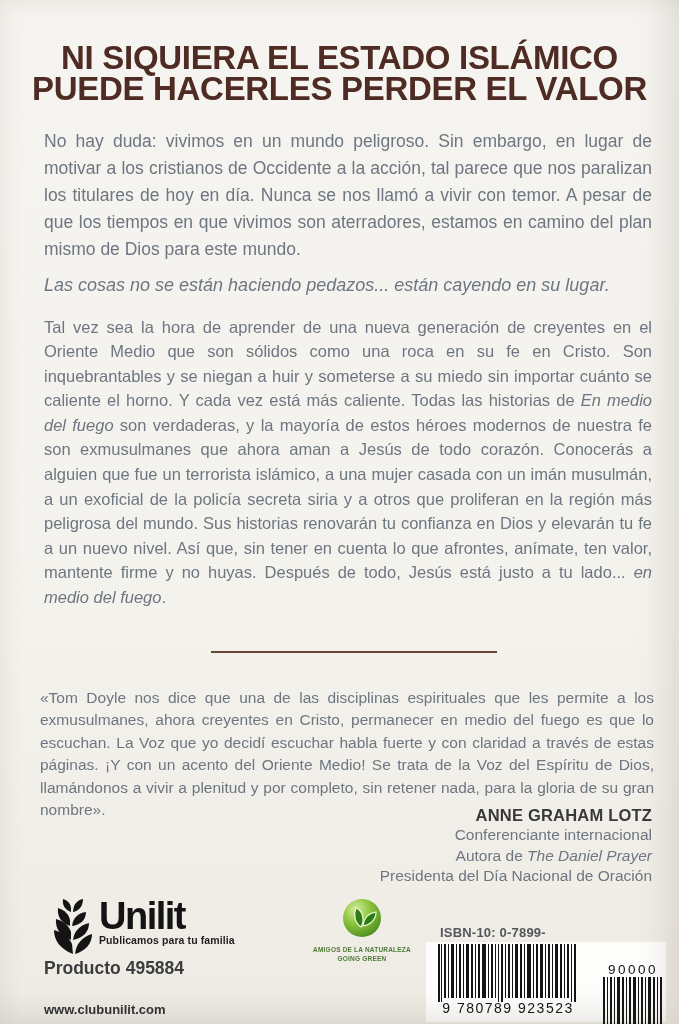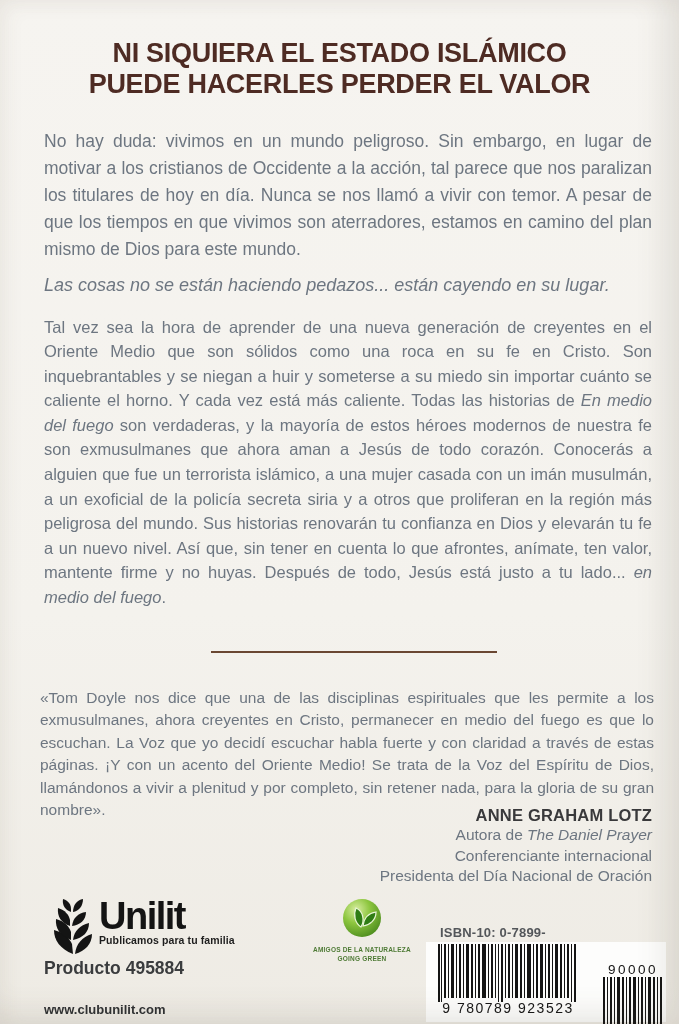--- a/index.html
+++ b/index.html
@@ -7,21 +7,21 @@
     position:relative;width:679px;height:1024px;margin:0 auto;overflow:hidden;
     background:linear-gradient(180deg,#f6f4f0 0%,#f4f2ed 60%,#eeebe4 100%);
     font-family:"Liberation Sans",sans-serif;
   }
   .page::after{
     content:"";position:absolute;inset:0;pointer-events:none;
     box-shadow:inset -16px -12px 28px rgba(90,80,65,.12), inset 8px 6px 18px rgba(90,80,65,.05);
   }
   .title{
     position:absolute;top:20px;left:0;right:0;text-align:center;
-    color:var(--title-brown,#4e2b23);font-weight:700;font-size:27px;line-height:31px;letter-spacing:-.3px;
+    color:var(--title-brown,#4e2b23);font-weight:700;font-size:33px;line-height:31px;letter-spacing:-.3px;
   }
   .title span{display:block;}
   .txt{position:absolute;left:44px;width:608px;color:var(--body-gray,#6d7681);}
   .p1{top:110px;font-size:17.5px;line-height:27px;text-align:justify;}
   .tagline{top:257px;font-size:18px;font-style:italic;}
   .p2{top:298px;font-size:16.5px;line-height:24.6px;text-align:justify;max-height:356px;overflow:hidden;}
   .it{font-style:italic;}
   .divider{position:absolute;top:651px;left:211px;width:286px;height:2px;background:var(--divider-brown,#6a4732);}
   .quote{position:absolute;top:671px;left:40px;width:614px;font-size:15.5px;line-height:22.6px;
     text-align:justify;color:var(--body-gray,#6d7681);max-height:138px;overflow:hidden;}
@@ -61,22 +61,22 @@
   <p class="txt tagline">Las cosas no se están haciendo pedazos... están cayendo en su lugar.</p>
 
   <p class="txt p2"><span>Tal vez sea la hora de aprender de una nueva generación de creyentes en el Oriente Medio que son sólidos como una roca en su fe en Cristo. Son inquebrantables y se niegan a huir y someterse a su miedo sin importar cuánto se caliente el horno. Y cada vez está más caliente. Todas las historias de </span><span class="it">En medio del fuego</span><span> son verdaderas, y la mayoría de estos héroes modernos de nuestra fe son exmusulmanes que ahora aman a Jesús de todo corazón. Conocerás a alguien que fue un terrorista islámico, a una mujer casada con un imán musulmán, a un exoficial de la policía secreta siria y a otros que proliferan en la región más peligrosa del mundo. Sus historias renovarán tu confianza en Dios y elevarán tu fe a un nuevo nivel. Así que, sin tener en cuenta lo que afrontes, anímate, ten valor, mantente firme y no huyas. Después de todo, Jesús está justo a tu lado... </span><span class="it">en medio del fuego</span><span>.</span></p>
 
   <div class="divider"></div>
 
   <p class="quote">«Tom Doyle nos dice que una de las disciplinas espirituales que les permite a los exmusulmanes, ahora creyentes en Cristo, permanecer en medio del fuego es que lo escuchan. La Voz que yo decidí escuchar habla fuerte y con claridad a través de estas páginas. ¡Y con un acento del Oriente Medio! Se trata de la Voz del Espíritu de Dios, llamándonos a vivir a plenitud y por completo, sin retener nada, para la gloria de su gran nombre».</p>
 
   <div class="attribution">
     <div class="att-name">ANNE GRAHAM LOTZ</div>
+    <div class="att-role">Conferenciante internacional</div>
     <div class="att-role"><span>Autora de </span><span class="it">The Daniel Prayer</span></div>
-    <div class="att-role">Conferenciante internacional</div>
     <div class="att-role">Presidenta del Día Nacional de Oración</div>
   </div>
 
   <div class="footer">
 
     <div class="pub">
       <span>
         <svg width="44" height="58" viewBox="0 0 44 58" aria-hidden="true">
           <g fill="#141414">
             <path d="M21 58 C8 53 2 44 2 34 C10 36 17 41 20 48 Z"></path>

